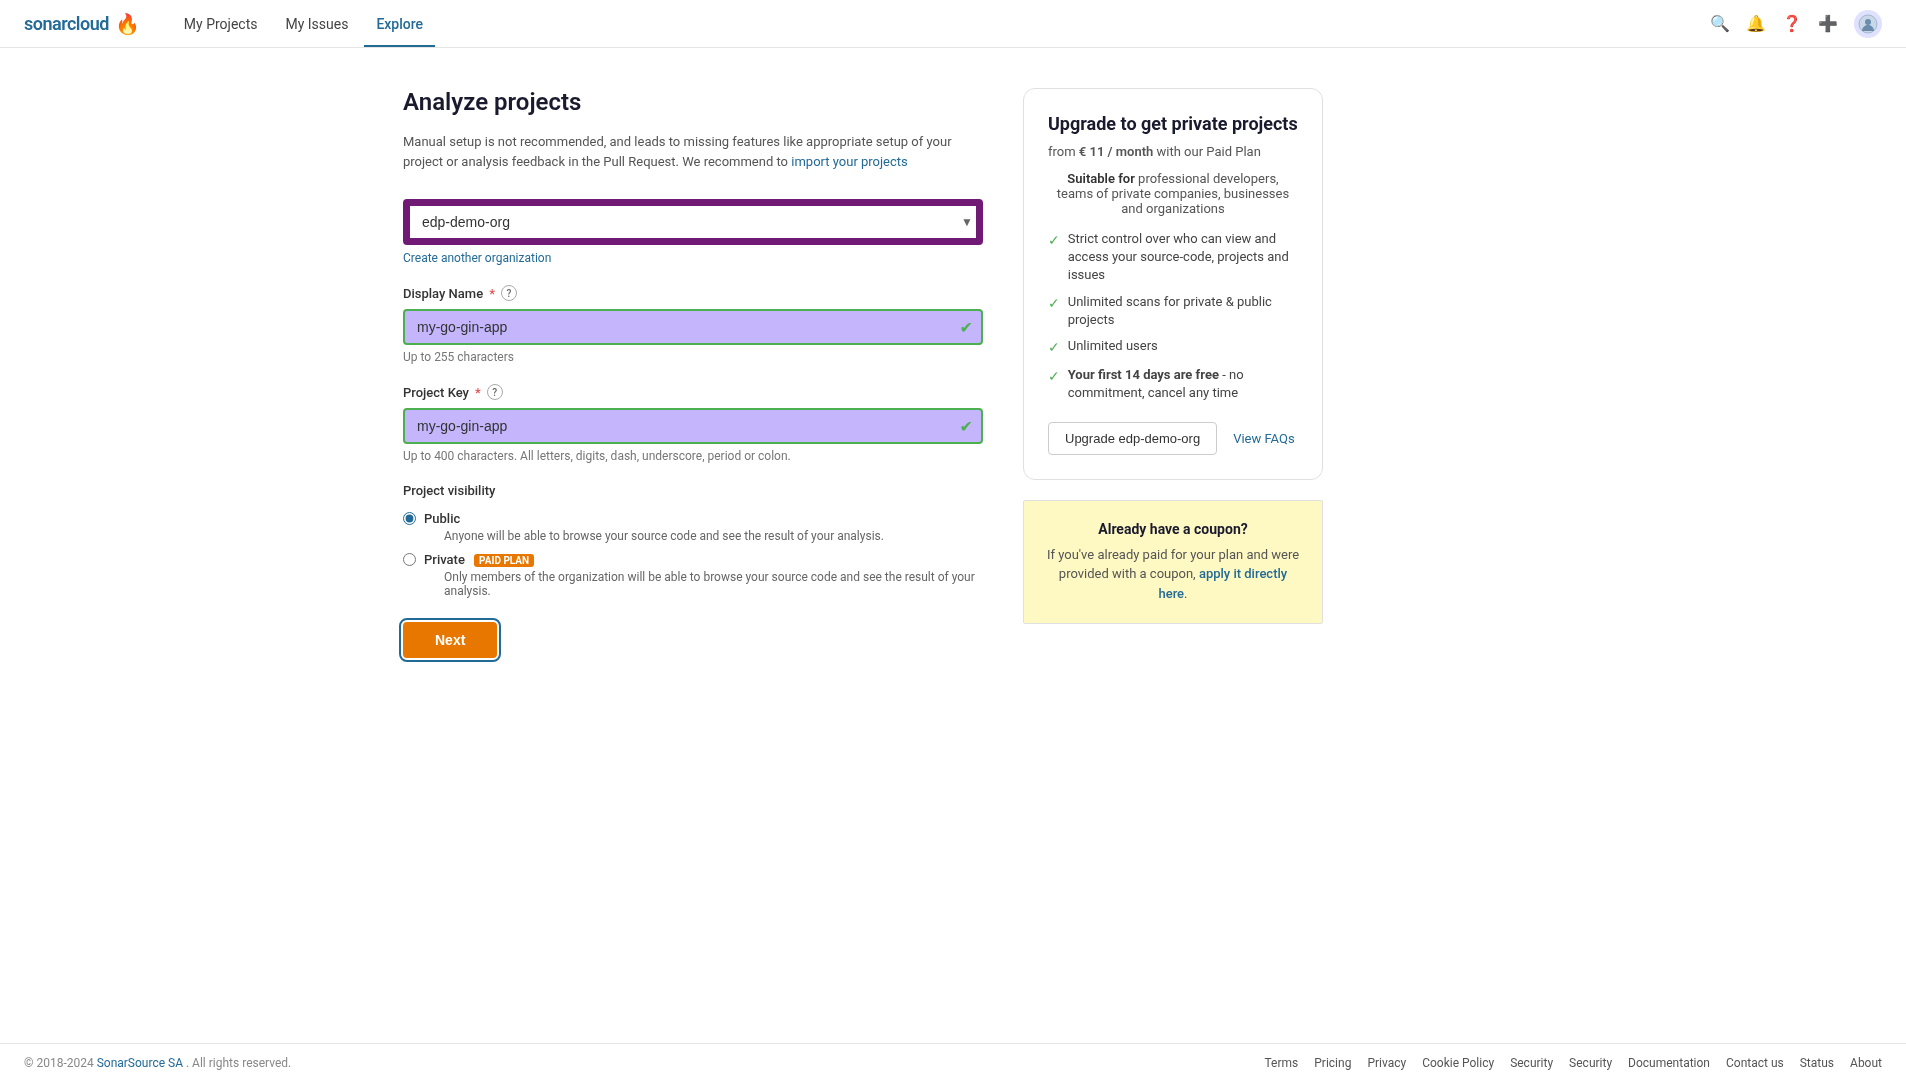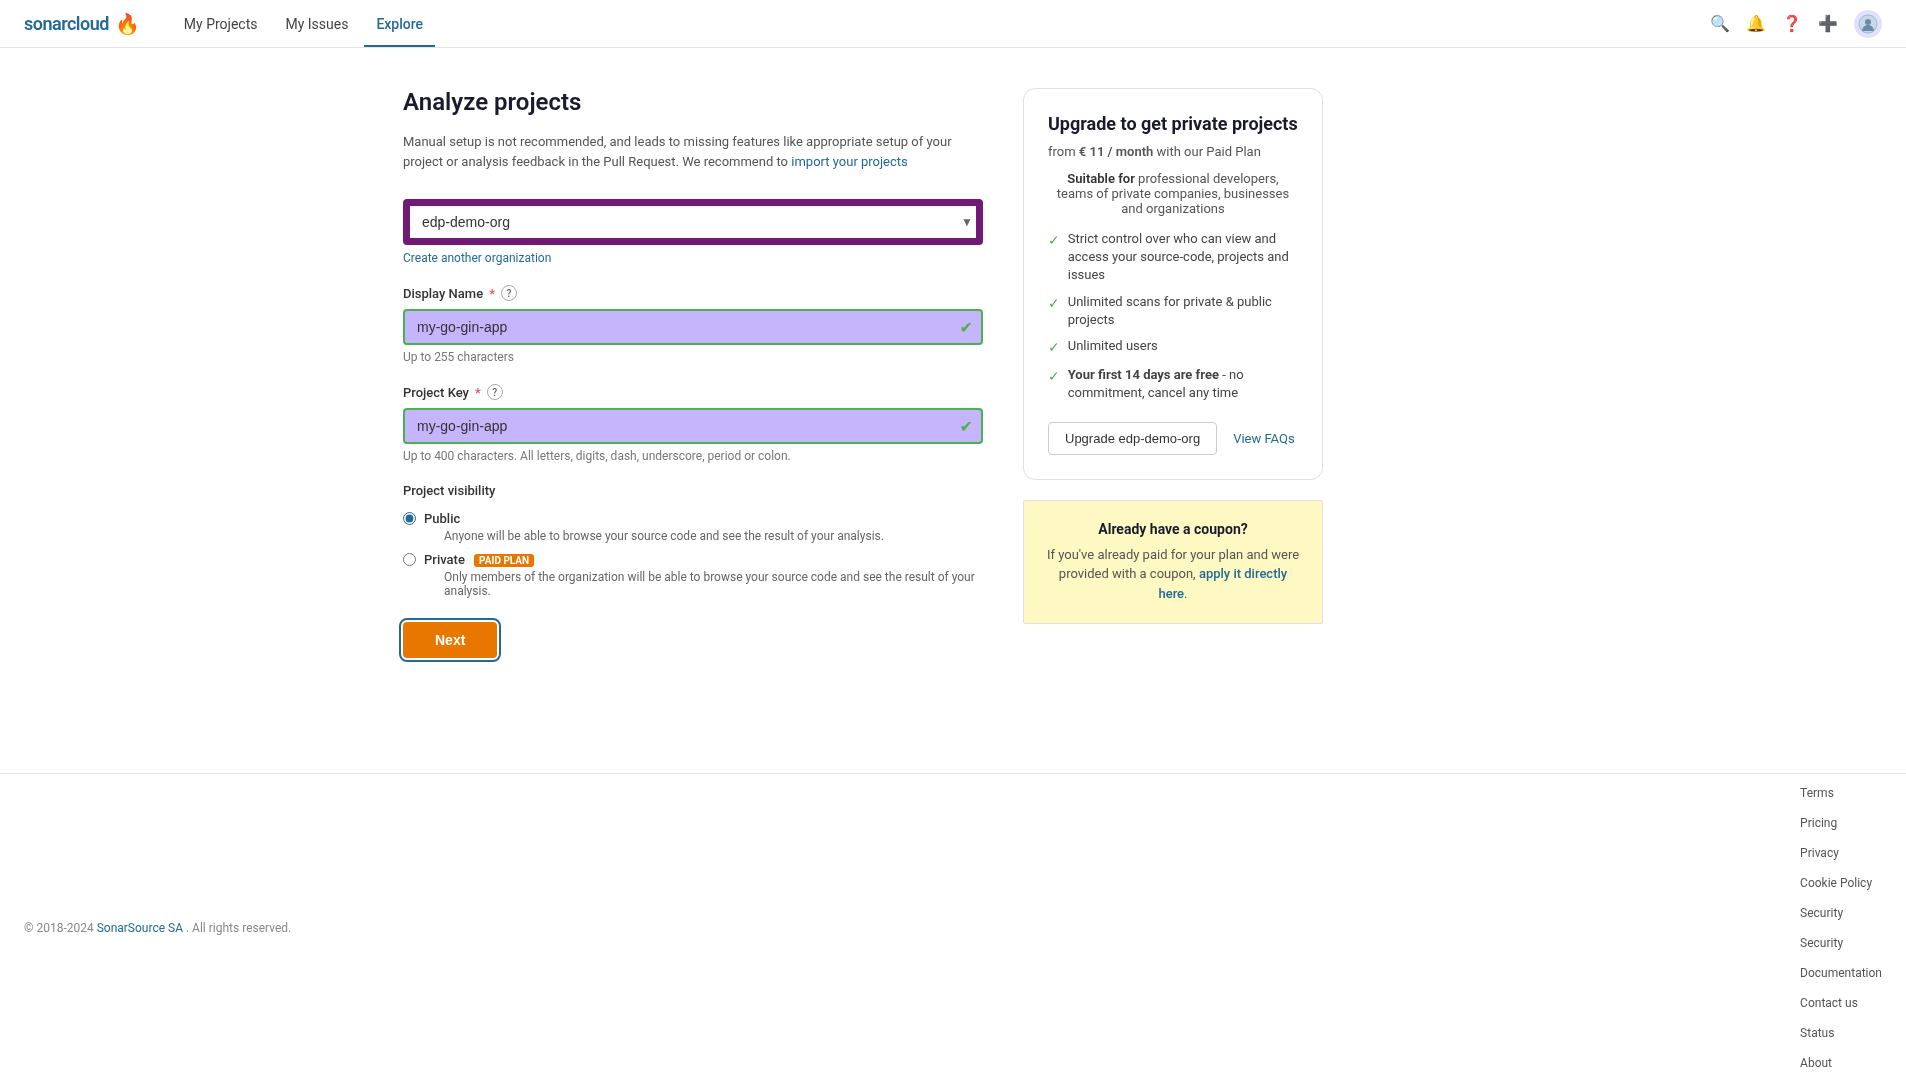--- a/index.html
+++ b/index.html
@@ -70,21 +70,21 @@
     .view-faqs-link { font-size: 13px; color: #236a97; text-decoration: none; cursor: pointer; }
 
     .coupon-card { border: 1px solid #e0e0e0; border-radius: 2px; padding: 20px; background: #fef9c3; text-align: center; }
     .coupon-title { font-size: 14px; font-weight: 700; color: #1a1a2e; margin-bottom: 8px; }
     .coupon-desc { font-size: 13px; color: #555; line-height: 1.5; }
     .coupon-desc a { color: #236a97; text-decoration: none; font-weight: 500; }
 
     
     .footer { border-top: 1px solid #e5e5e5; padding: 12px 24px; display: flex; align-items: center; justify-content: space-between; font-size: 12px; color: #888; flex-shrink: 0; }
     .footer-left a { color: #236a97; text-decoration: none; }
-    .footer-right { display: flex; gap: 16px; flex-direction: column; }
+    .footer-right { display: flex; gap: 16px; }
     .footer-right a { color: #555; text-decoration: none; }
   </style>
 </head>
 <body>
 
 <header class="header">
   <a class="logo" href="#">
     <span class="logo-text">sonarcloud</span>
     <span class="logo-icon">🔥</span>
   </a>

